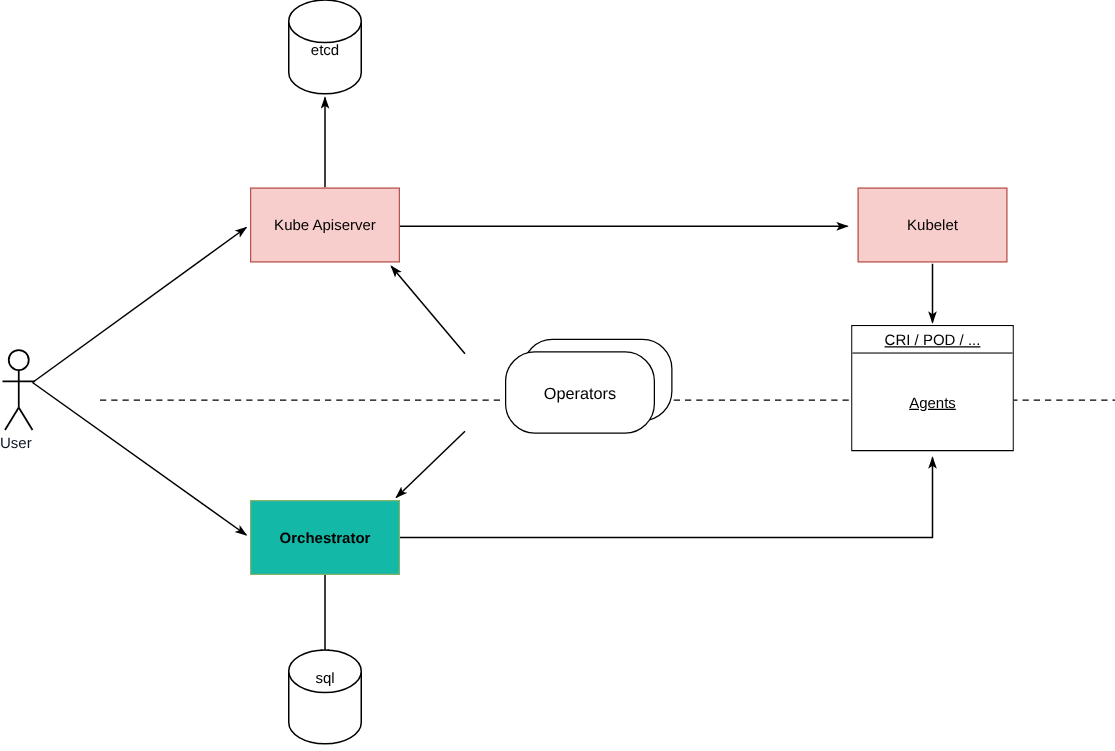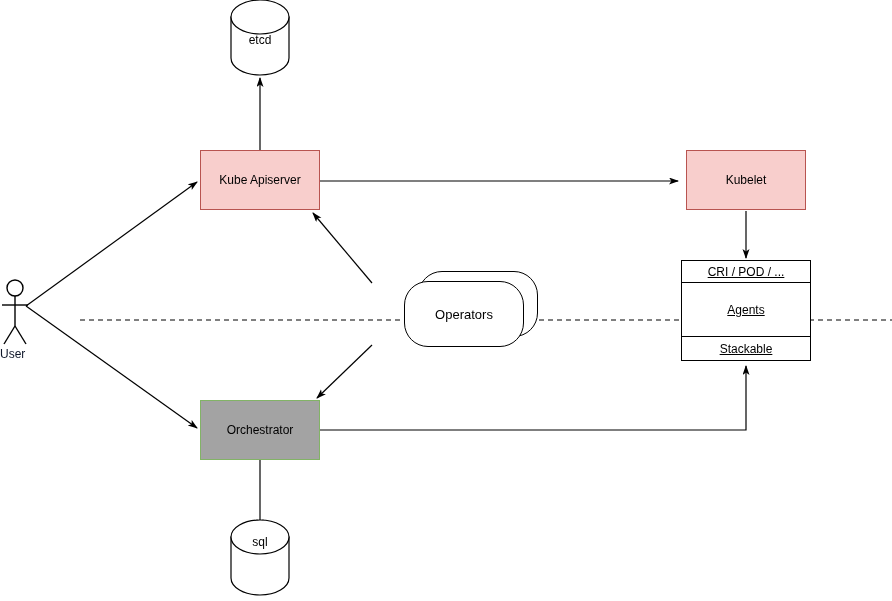--- a/index.html
+++ b/index.html
@@ -41,22 +41,23 @@
     align-items: center;
     justify-content: center;
     font-size: 12px;
     color: #000000;
   }
   .pink {
     background: #f8cecc;
     border: 1px solid #b85450;
   }
   .green {
-    background: #a3a3a3;
+    background: #14b8a6;
     border: 1px solid #82b366;
+    font-weight: bold;
   }
   .agents-wrap {
     position: absolute;
     box-sizing: border-box;
     border: 1px solid #000000;
     background: #ffffff;
     display: flex;
     flex-direction: column;
     text-decoration: underline;
   }
@@ -169,18 +170,15 @@
     <span>Operators</span>
   </div>
 
   <div class="agents-wrap" style="left:681px; top:260px; width:130px; height:101px;">
     <div class="agents-row top" style="height:22px;">
       <span>CRI / POD / ...</span>
     </div>
     <div class="agents-row middle" style="flex:1;">
       <span>Agents</span>
     </div>
-    <div class="agents-row bottom" style="height:24px;">
-      <span>Stackable</span>
-    </div>
   </div>
 
 </div>
 
 </body></html>

